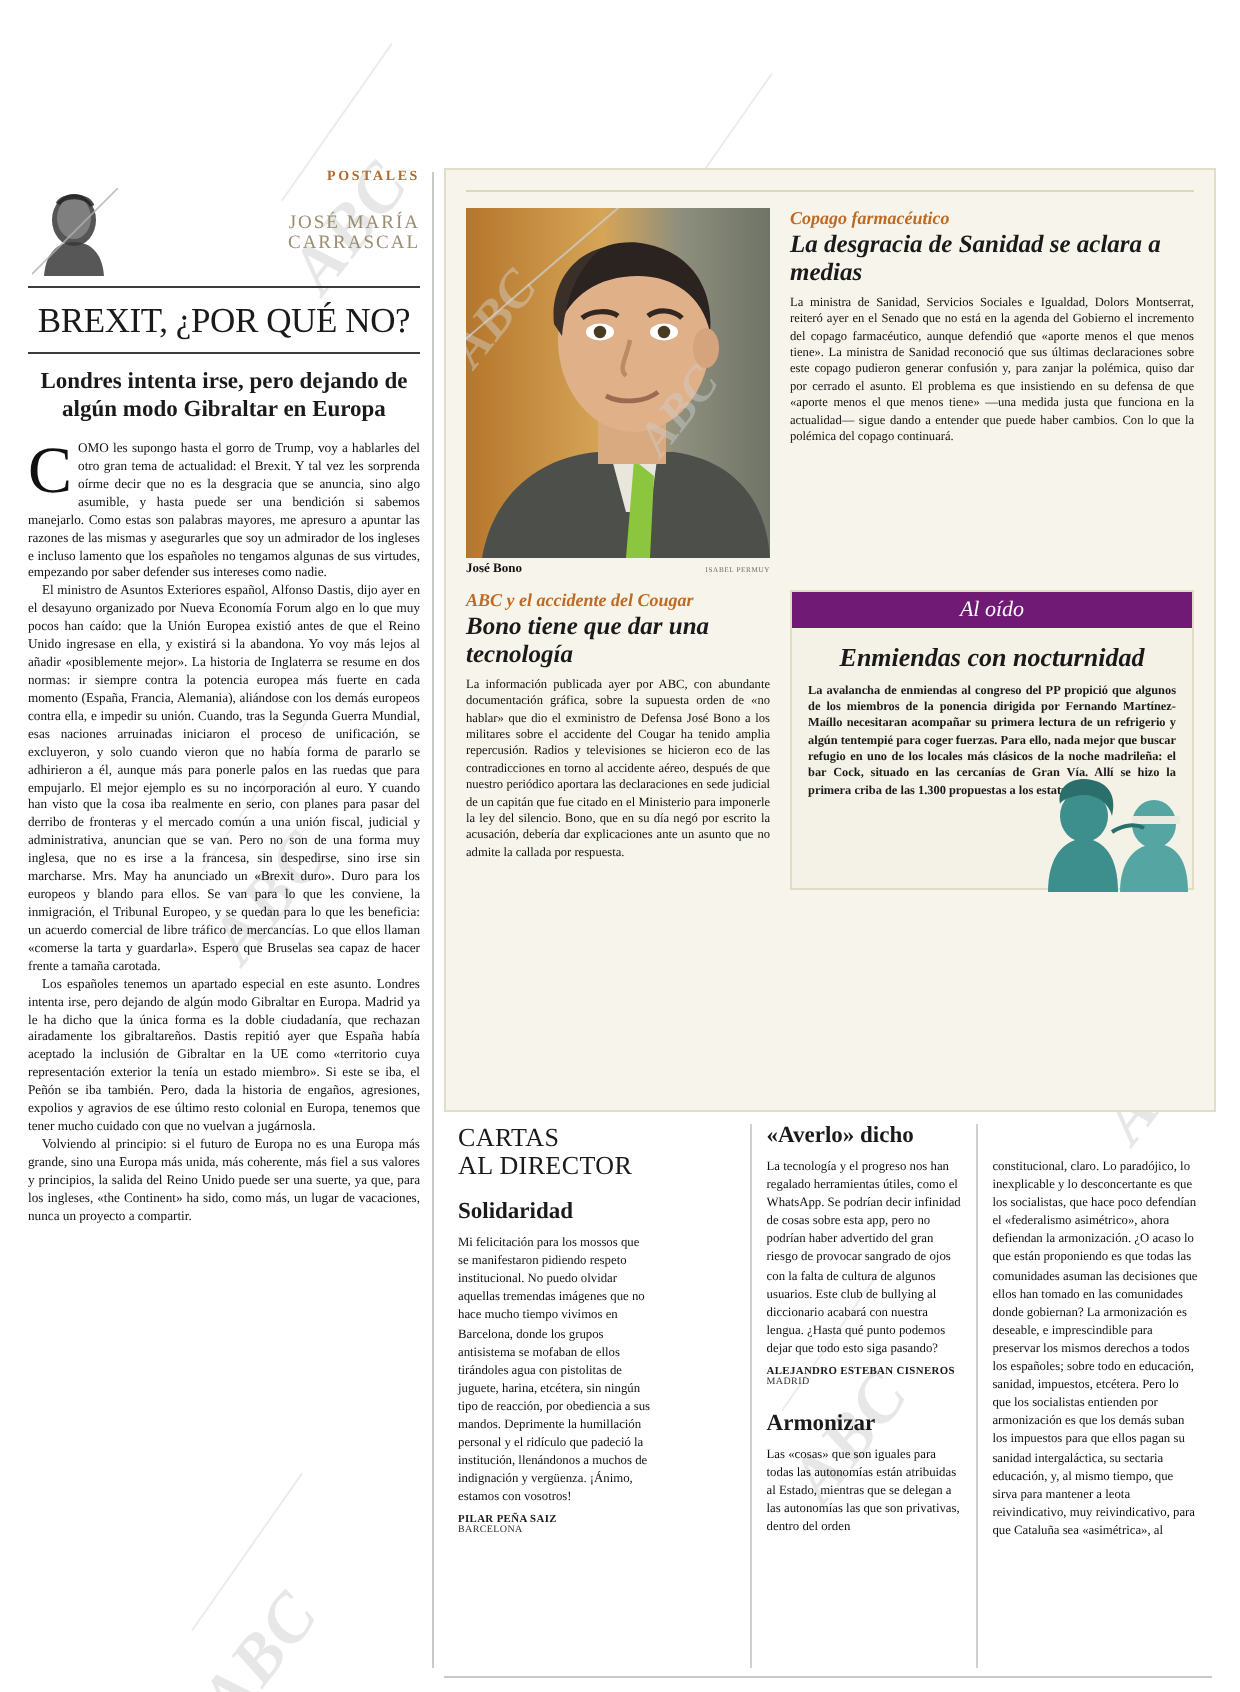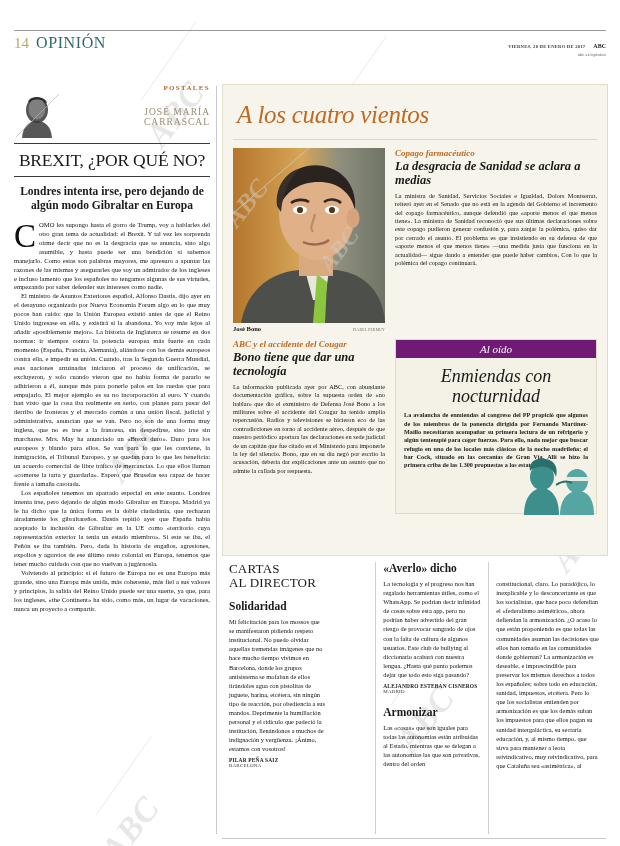--- a/index.html
+++ b/index.html
@@ -75,21 +75,21 @@
   .art-body p{margin:0;}
 
   .feat-lower{display:flex;padding:7px 10px 0 10px;gap:10px;}
   .lower-left{width:152px;flex:0 0 auto;}
   .lower-right{flex:1 1 auto;}
 
   
   .aloido{background:#f4f2e6;border:1px solid #e0dcc4;}
   .aloido-head{background:#701a75;color:#fff;text-align:center;font-style:italic;
       font-size:11px;padding:3px 0;}
-  .aloido-title{text-align:center;font-style:italic;font-weight:normal;font-size:18px;
+  .aloido-title{text-align:center;font-style:italic;font-weight:bold;font-size:13px;
       line-height:1.12;margin:8px 8px 5px 8px;}
   .aloido-body{font-size:6.2px;line-height:1.35;font-weight:bold;text-align:justify;
       padding:0 8px 6px 8px;position:relative;min-height:96px;}
   .aloido-body p{margin:0;}
   .whisper{position:absolute;right:2px;bottom:-2px;width:78px;height:60px;}
 
   
   .cartas{position:absolute;left:222px;top:562px;width:384px;height:272px;}
   .cartas-cols{display:flex;height:100%;}
   .cartas-col{padding:0 7px;position:relative;}
@@ -138,36 +138,20 @@
   </div>
   <div class="wm" style="left:95px;top:810px;">
     <span class="slash"></span>
       <span class="abc">ABC</span>
   </div>
   <div class="wm" style="left:390px;top:700px;">
     <span class="slash"></span>
       <span class="abc">ABC</span>
   </div>
 
-  <div class="masthead">
-    <div class="mast-rule"></div>
-    <div class="mast-row">
-      <div class="mast-left">
-        <span class="folio">14</span>
-        <span class="section-name">OPINIÓN</span>
-      </div>
-      <div class="mast-right">
-        <div>
-          <span class="mast-date">VIERNES, 20 DE ENERO DE 2017</span>
-          <span class="mast-brand">ABC</span>
-        </div>
-        <div class="mast-url">abc.es/opinion</div>
-      </div>
-    </div>
-  </div>
 
   <div class="vrule" style="left:216px;top:86px;height:748px;"></div>
 
   <div class="left-col">
     <div class="postales-kicker">POSTALES</div>
 
     <div class="author-block">
       <div class="author-face">
         <svg width="43" height="44" viewBox="0 0 43 44">
           <ellipse cx="21" cy="16" rx="11" ry="13" fill="#2f2f2f" opacity="0.82"></ellipse>
@@ -191,21 +175,20 @@
 
     <div class="body-text">
       <p class="first"><span class="dropcap">C</span><span>OMO les supongo hasta el gorro de Trump, voy a hablarles del otro gran tema de actualidad: el Brexit. Y tal vez les sorprenda oírme decir que no es la desgracia que se anuncia, sino algo asumible, y hasta puede ser una bendición si sabemos manejarlo. Como estas son palabras mayores, me apresuro a apuntar las razones de las mismas y asegurarles que soy un admirador de los ingleses e incluso lamento que los españoles no tengamos algunas de sus virtudes, empezando por saber defender sus intereses como nadie.</span></p>
       <p>El ministro de Asuntos Exteriores español, Alfonso Dastis, dijo ayer en el desayuno organizado por Nueva Economía Forum algo en lo que muy pocos han caído: que la Unión Europea existió antes de que el Reino Unido ingresase en ella, y existirá si la abandona. Yo voy más lejos al añadir «posiblemente mejor». La historia de Inglaterra se resume en dos normas: ir siempre contra la potencia europea más fuerte en cada momento (España, Francia, Alemania), aliándose con los demás europeos contra ella, e impedir su unión. Cuando, tras la Segunda Guerra Mundial, esas naciones arruinadas iniciaron el proceso de unificación, se excluyeron, y solo cuando vieron que no había forma de pararlo se adhirieron a él, aunque más para ponerle palos en las ruedas que para empujarlo. El mejor ejemplo es su no incorporación al euro. Y cuando han visto que la cosa iba realmente en serio, con planes para pasar del derribo de fronteras y el mercado común a una unión fiscal, judicial y administrativa, anuncian que se van. Pero no son de una forma muy inglesa, que no es irse a la francesa, sin despedirse, sino irse sin marcharse. Mrs. May ha anunciado un «Brexit duro». Duro para los europeos y blando para ellos. Se van para lo que les conviene, la inmigración, el Tribunal Europeo, y se quedan para lo que les beneficia: un acuerdo comercial de libre tráfico de mercancías. Lo que ellos llaman «comerse la tarta y guardarla». Espero que Bruselas sea capaz de hacer frente a tamaña carotada.</p>
       <p>Los españoles tenemos un apartado especial en este asunto. Londres intenta irse, pero dejando de algún modo Gibraltar en Europa. Madrid ya le ha dicho que la única forma es la doble ciudadanía, que rechazan airadamente los gibraltareños. Dastis repitió ayer que España había aceptado la inclusión de Gibraltar en la UE como «territorio cuya representación exterior la tenía un estado miembro». Si este se iba, el Peñón se iba también. Pero, dada la historia de engaños, agresiones, expolios y agravios de ese último resto colonial en Europa, tenemos que tener mucho cuidado con que no vuelvan a jugárnosla.</p>
       <p>Volviendo al principio: si el futuro de Europa no es una Europa más grande, sino una Europa más unida, más coherente, más fiel a sus valores y principios, la salida del Reino Unido puede ser una suerte, ya que, para los ingleses, «the Continent» ha sido, como más, un lugar de vacaciones, nunca un proyecto a compartir.</p>
     </div>
   </div>
 
   <div class="feature">
-    <div class="feature-title">A los cuatro vientos</div>
     <div class="feature-rule"></div>
 
     <div class="feat-inner">
       <div class="photo-wrap">
         <div class="photo">
           <svg width="152" height="175" viewBox="0 0 152 175">
             <defs>
               <linearGradient id="bg" x1="0" y1="0" x2="1" y2="0">
                 <stop offset="0%" stop-color="#b5762c"></stop>
                 <stop offset="45%" stop-color="#d6a557"></stop>

